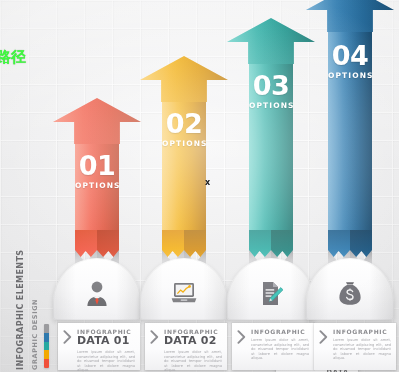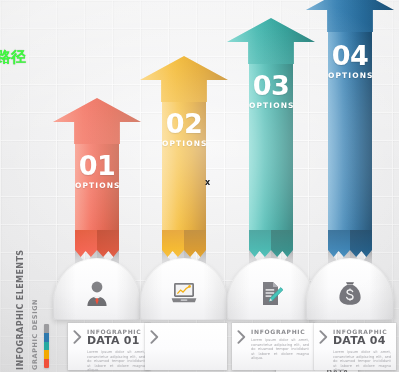--- a/index.html
+++ b/index.html
@@ -290,54 +290,58 @@
     <div class="vlabel" id="vl1">INFOGRAPHIC ELEMENTS</div>
     <div class="vlabel" id="vl2">GRAPHIC DESIGN</div>
     <div id="cstrip">
       <i style="background:#9b9b9e"></i>
       <i style="background:#2e79ad"></i>
       <i style="background:#26a9a0"></i>
       <i style="background:#f2a900"></i>
       <i style="background:#f0503a"></i>
     </div>
 
-    <div class="card" style="left:68px;">
+    <div class="card" style="left:58px;">
       <svg class="chev" viewBox="0 0 9 14">
         <path d="M1.4 1.2 7.2 7l-5.8 5.8" fill="none" stroke="#8e8e92" stroke-width="1.9" stroke-linecap="round" stroke-linejoin="round"></path>
       </svg>
       <div class="ctext">
         <div class="ctop">INFOGRAPHIC</div>
         <div class="cmain">DATA 01</div>
         <div class="cbody">Lorem ipsum dolor sit amet, consectetur adipiscing elit, sed do eiusmod tempor incididunt ut labore et dolore magna aliqua.</div>
       </div>
     </div>
 
     <div class="card" style="left:145px;">
       <svg class="chev" viewBox="0 0 9 14">
         <path d="M1.4 1.2 7.2 7l-5.8 5.8" fill="none" stroke="#8e8e92" stroke-width="1.9" stroke-linecap="round" stroke-linejoin="round"></path>
       </svg>
+      <div class="ctext">
+        <div class="ctop">INFOGRAPHIC</div>
+        <div class="cmain">DATA 02</div>
+        <div class="cbody">Lorem ipsum dolor sit amet, consectetur adipiscing elit, sed do eiusmod tempor incididunt ut labore et dolore magna aliqua.</div>
+      </div>
     </div>
 
     <div class="card" style="left:232px;">
       <svg class="chev" viewBox="0 0 9 14">
         <path d="M1.4 1.2 7.2 7l-5.8 5.8" fill="none" stroke="#8e8e92" stroke-width="1.9" stroke-linecap="round" stroke-linejoin="round"></path>
       </svg>
       <div class="ctext">
         <div class="ctop">INFOGRAPHIC</div>
         <div class="cbody">Lorem ipsum dolor sit amet, consectetur adipiscing elit, sed do eiusmod tempor incididunt ut labore et dolore magna aliqua.</div>
       </div>
     </div>
 
     <div class="card" style="left:314px;">
       <svg class="chev" viewBox="0 0 9 14">
         <path d="M1.4 1.2 7.2 7l-5.8 5.8" fill="none" stroke="#8e8e92" stroke-width="1.9" stroke-linecap="round" stroke-linejoin="round"></path>
       </svg>
       <div class="ctext">
         <div class="ctop">INFOGRAPHIC</div>
-        <div class="cmain">DATA 04</div>
         <div class="cbody">Lorem ipsum dolor sit amet, consectetur adipiscing elit, sed do eiusmod tempor incididunt ut labore et dolore magna aliqua.</div>
       </div>
     </div>
   </div>
 
   <div id="watermark">路径</div>
   <div id="xmark">x</div>
 </div>
 
 </body></html>

